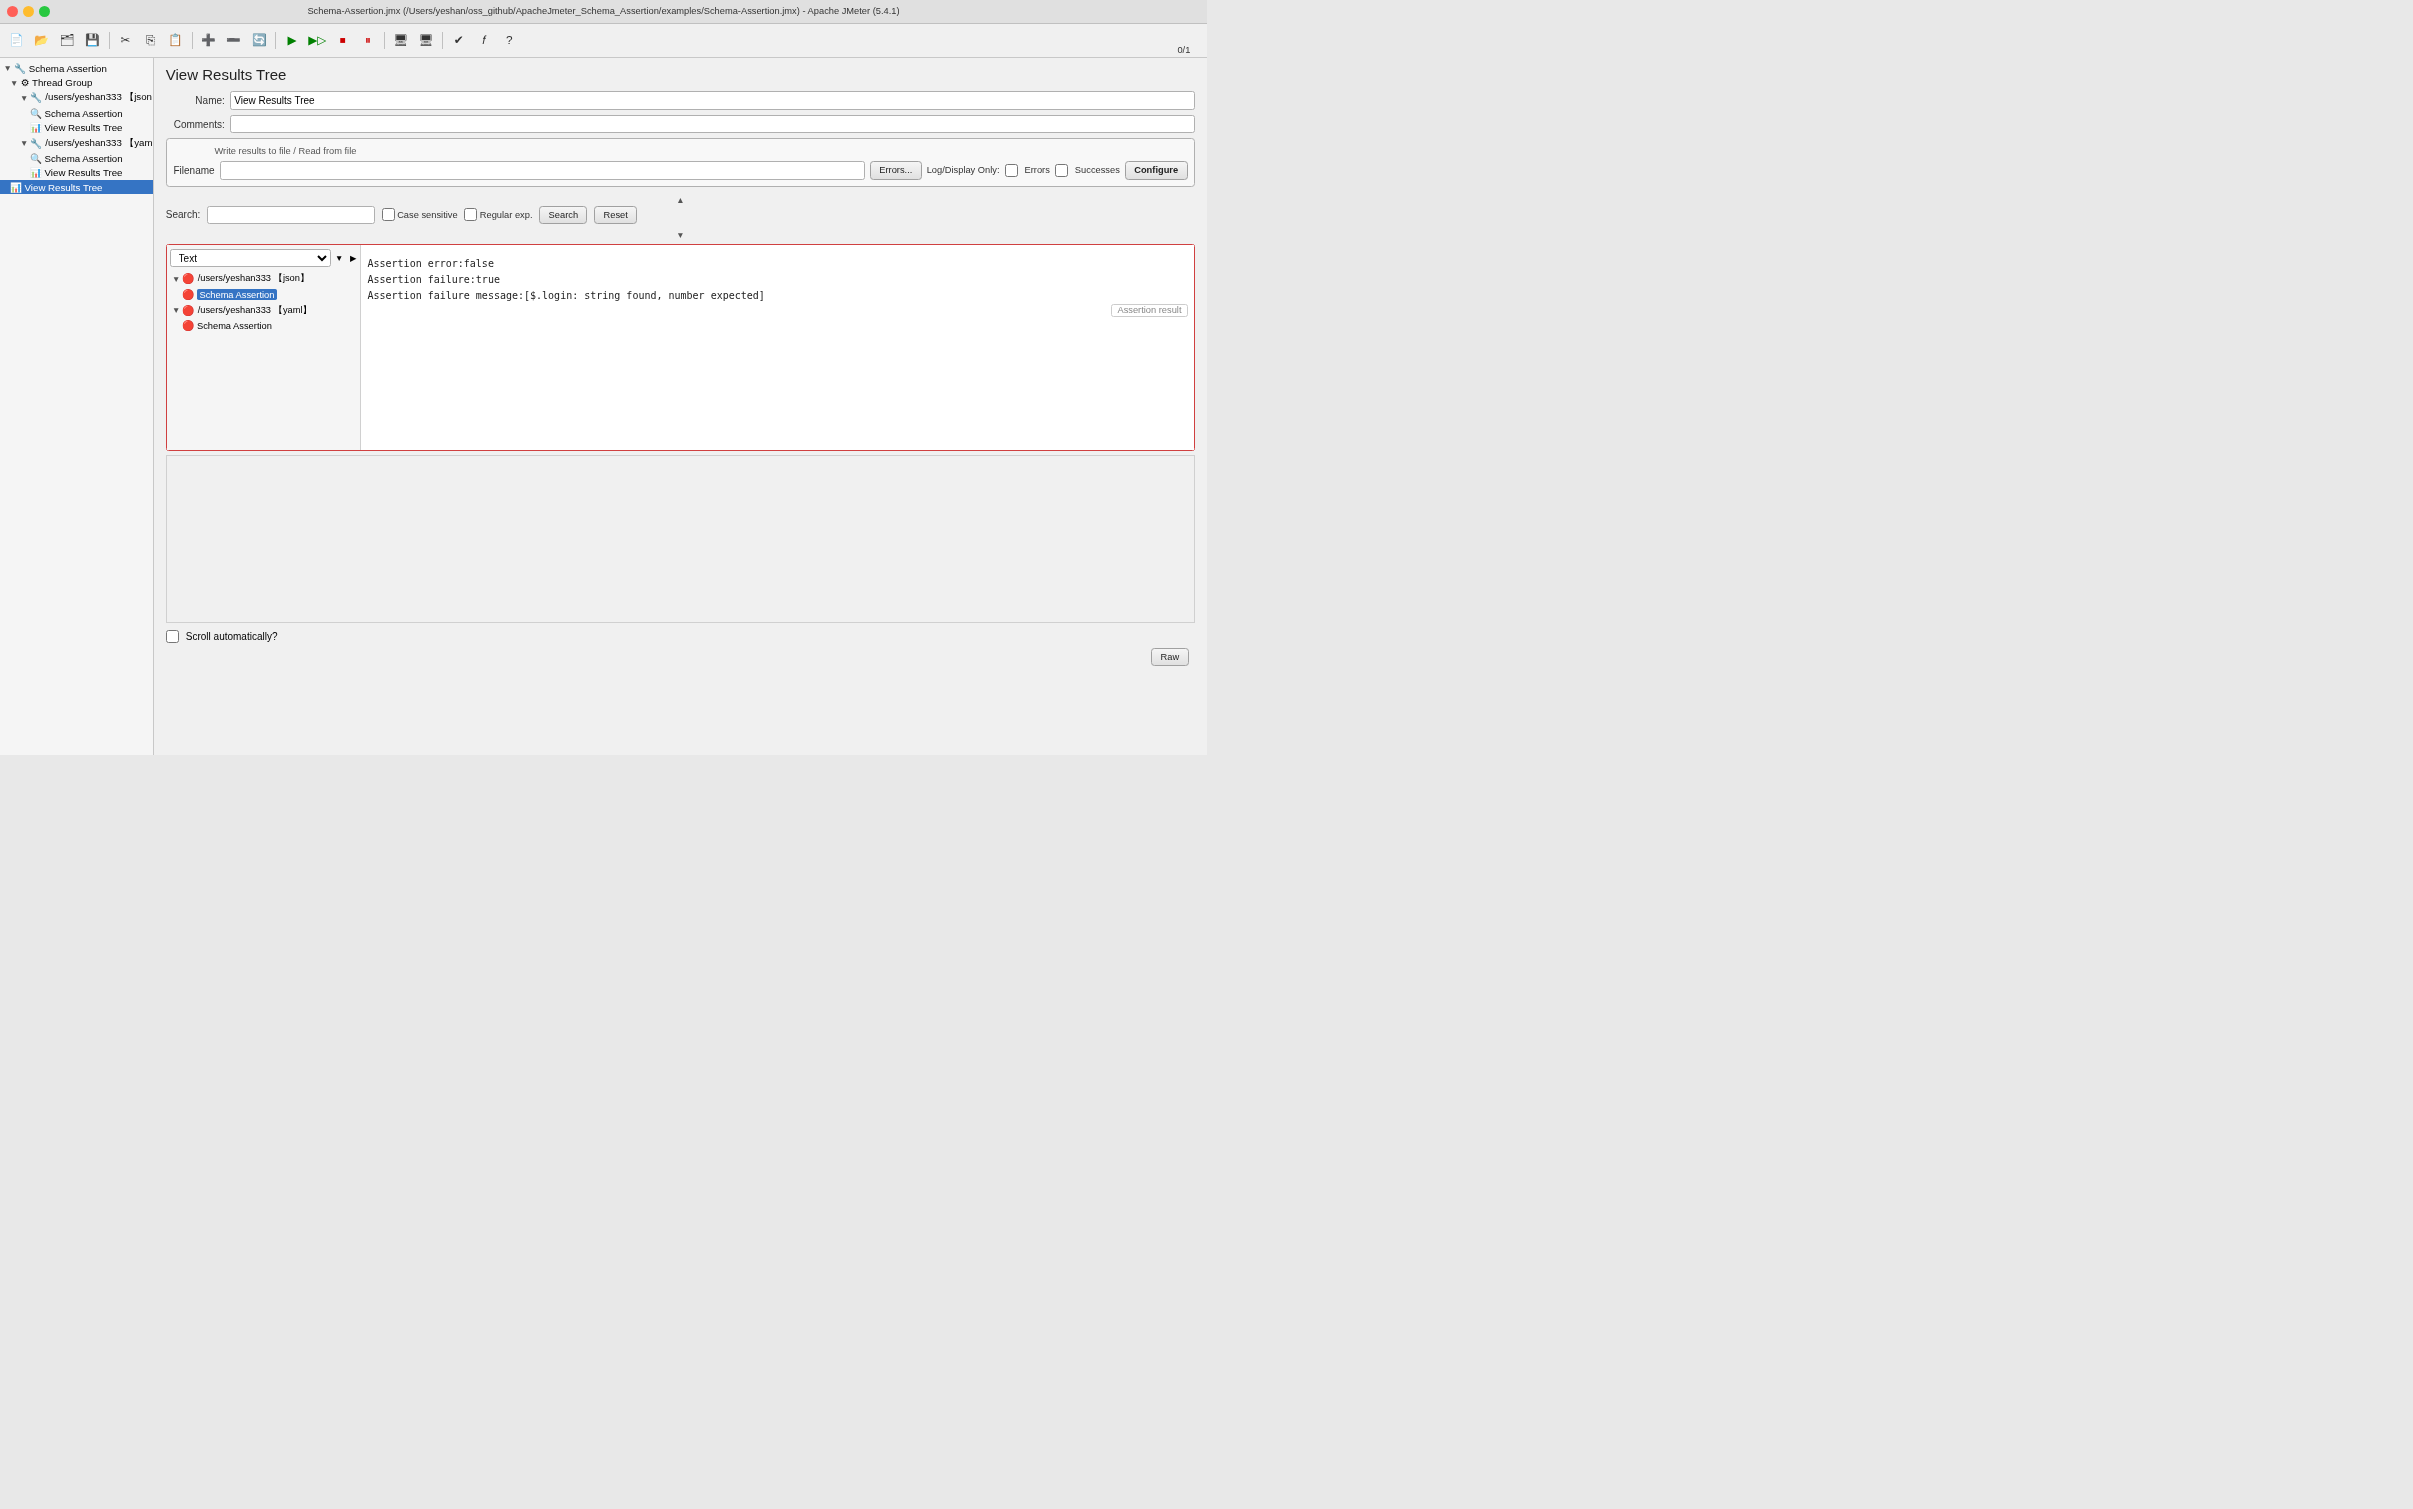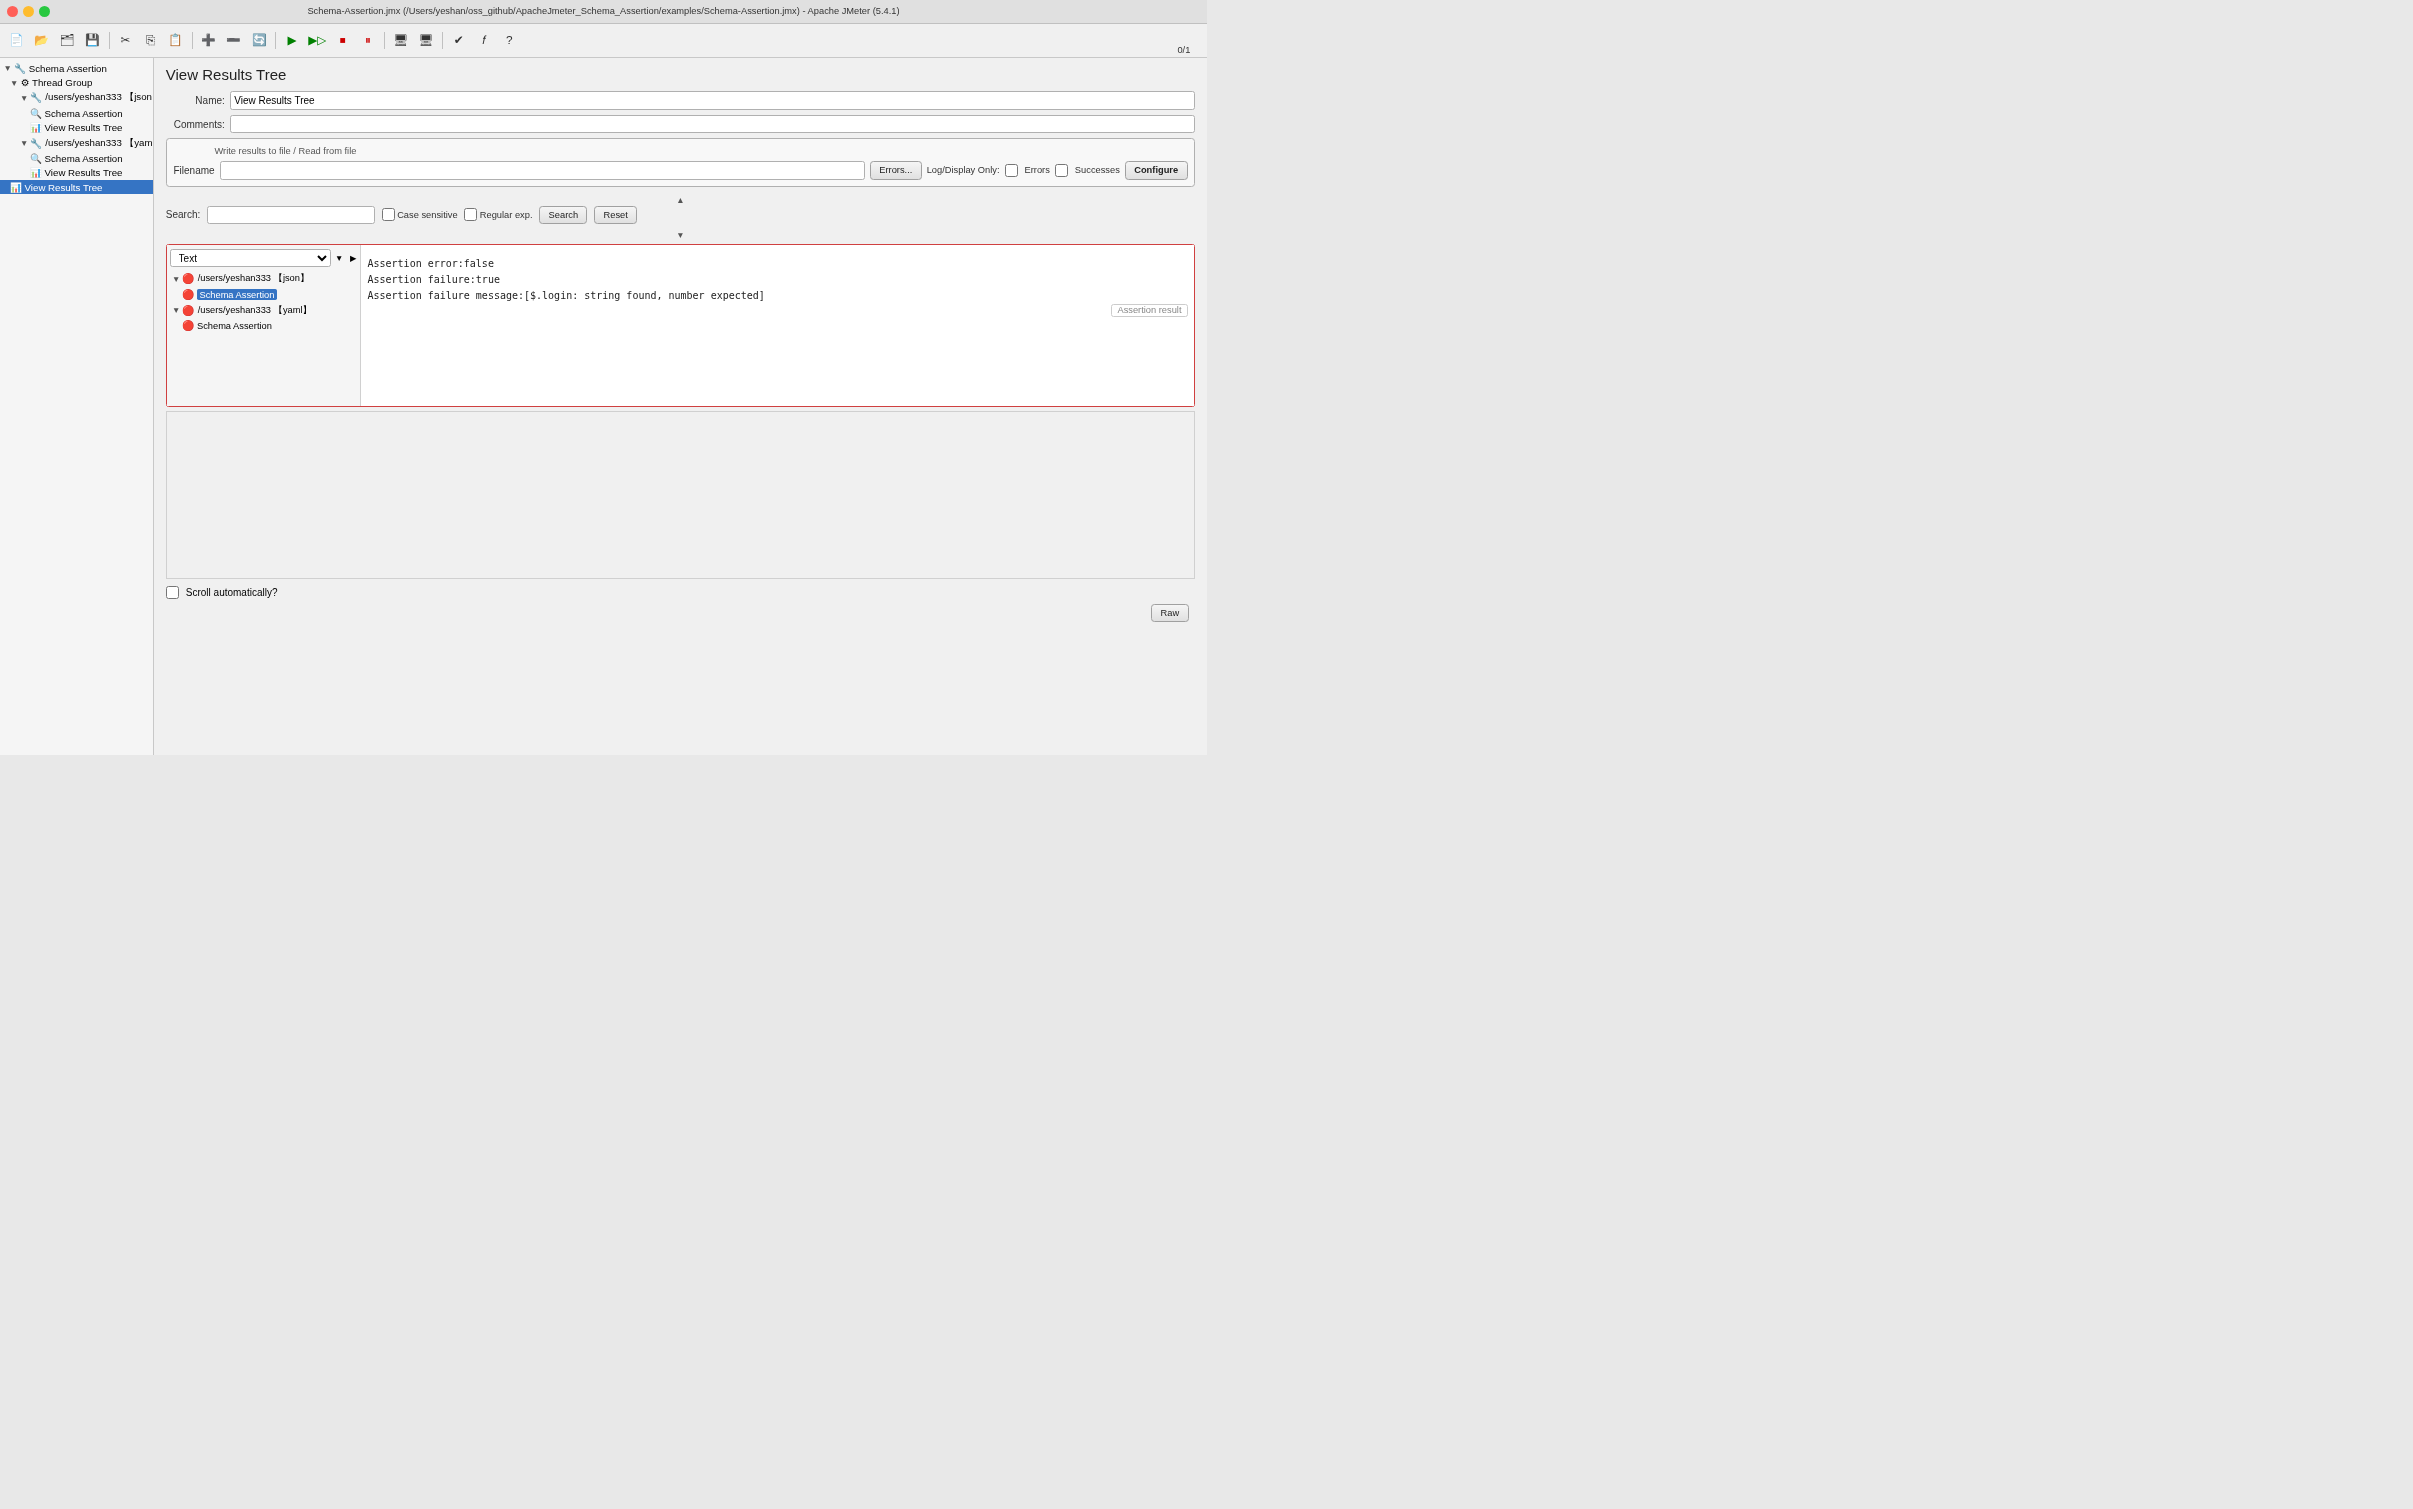--- a/index.html
+++ b/index.html
@@ -199,21 +199,21 @@
       background: white;
     }
     .checkbox-item { display: flex; align-items: center; gap: 2.5px; font-size: 9.3px; color: #333; }
 
     
     .results-container {
       border: 1.7px solid #d04040;
       border-radius: 2.5px;
       margin: 3.4px 0;
       display: flex;
-      height: 163px;
+      height: 207px;
       background: white;
     }
 
     .results-tree-panel {
       width: 194px;
       border-right: 0.8px solid #d0d0d0;
       overflow-y: auto;
       padding: 3.4px;
       background: #f5f5f5;
     }

